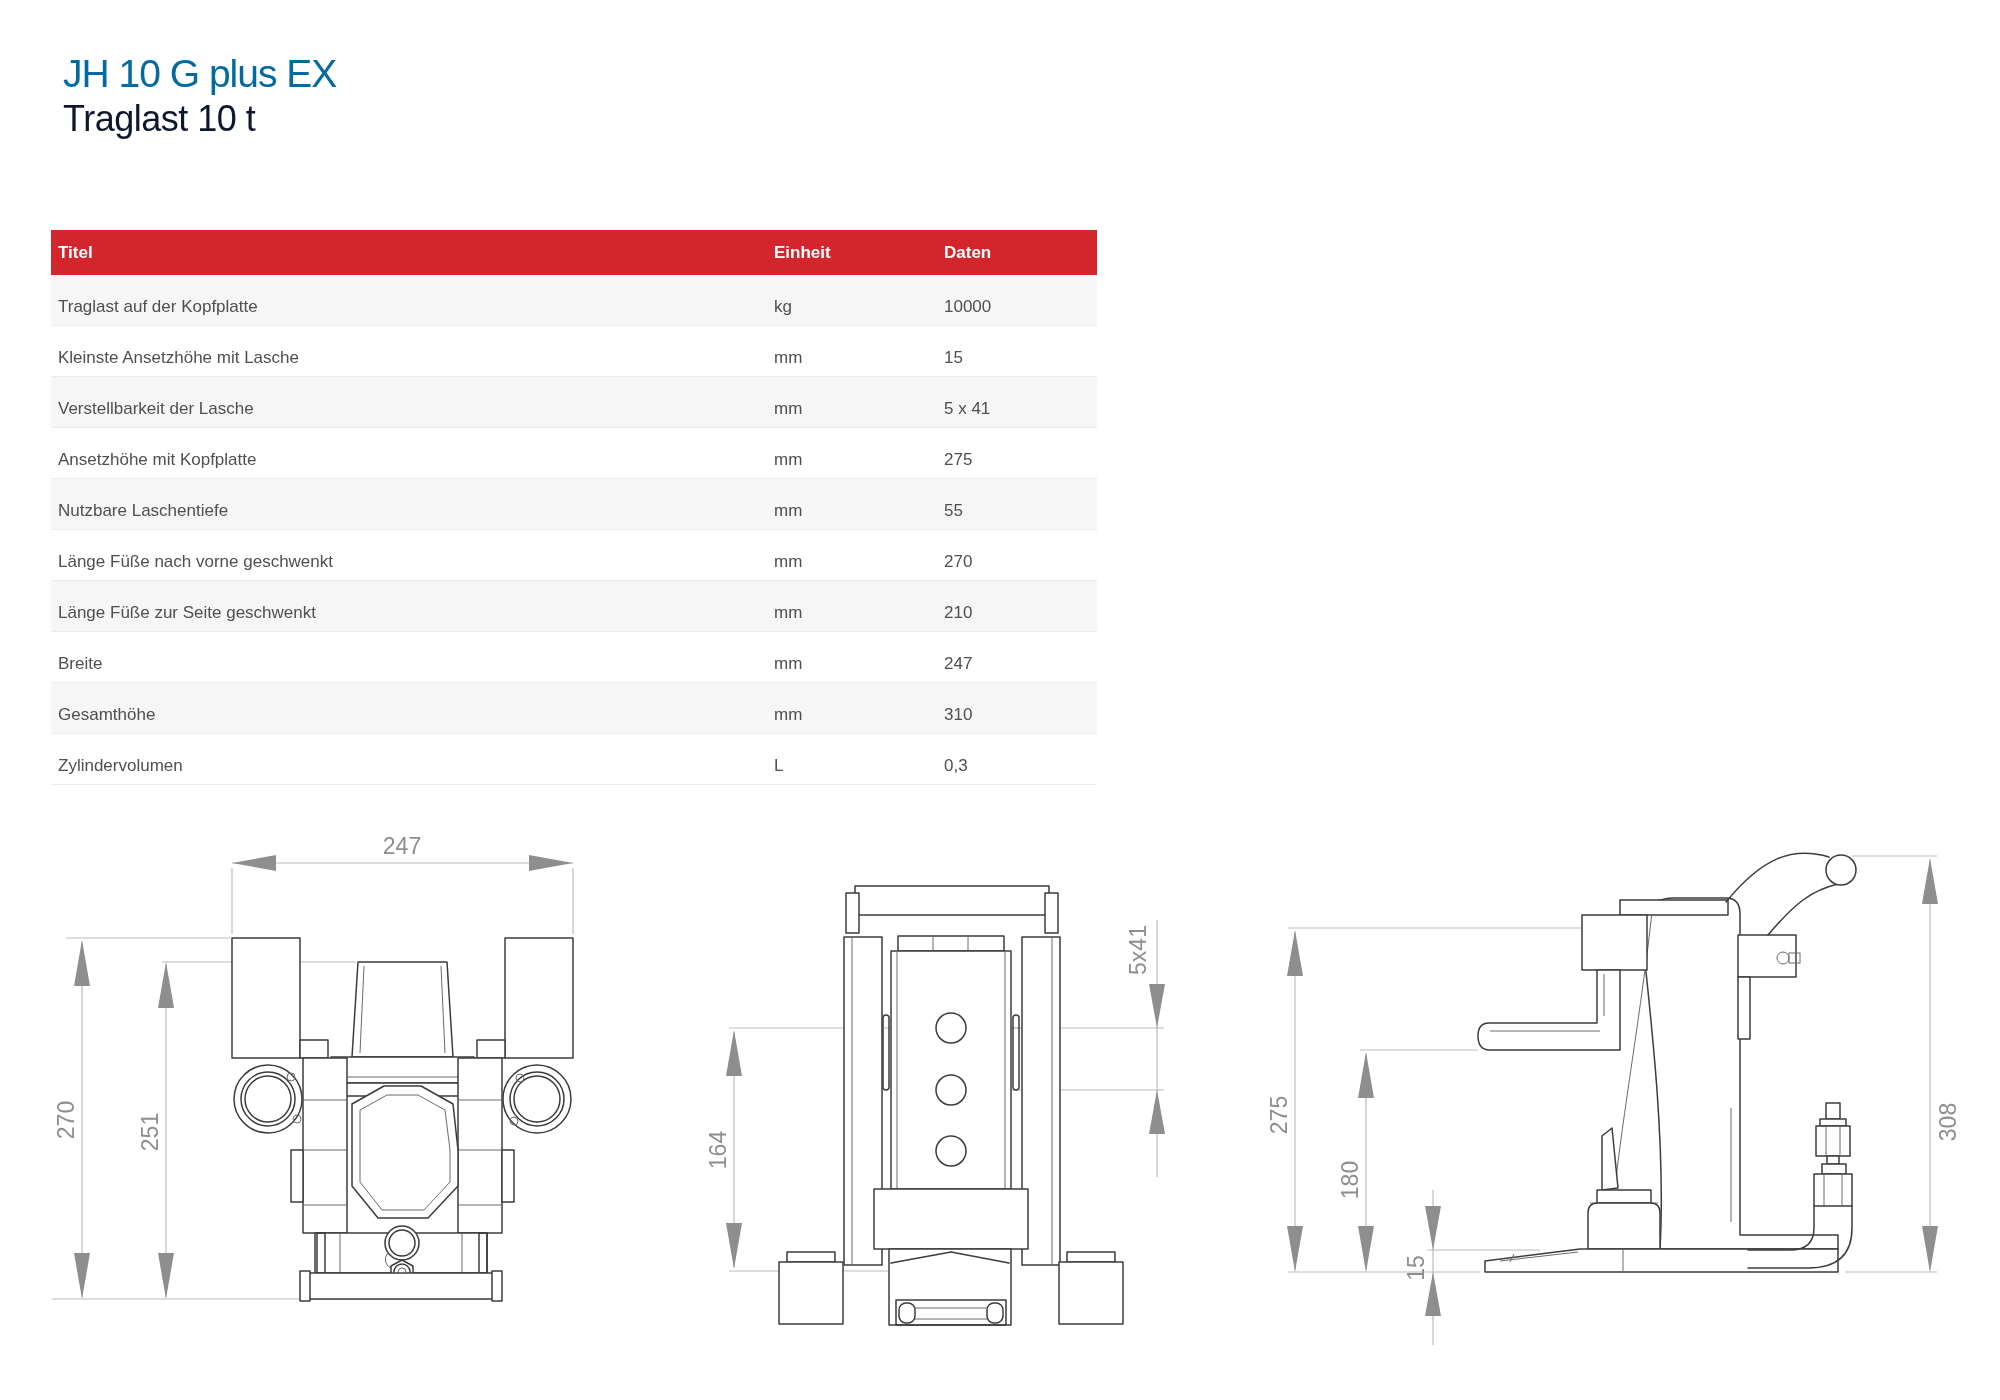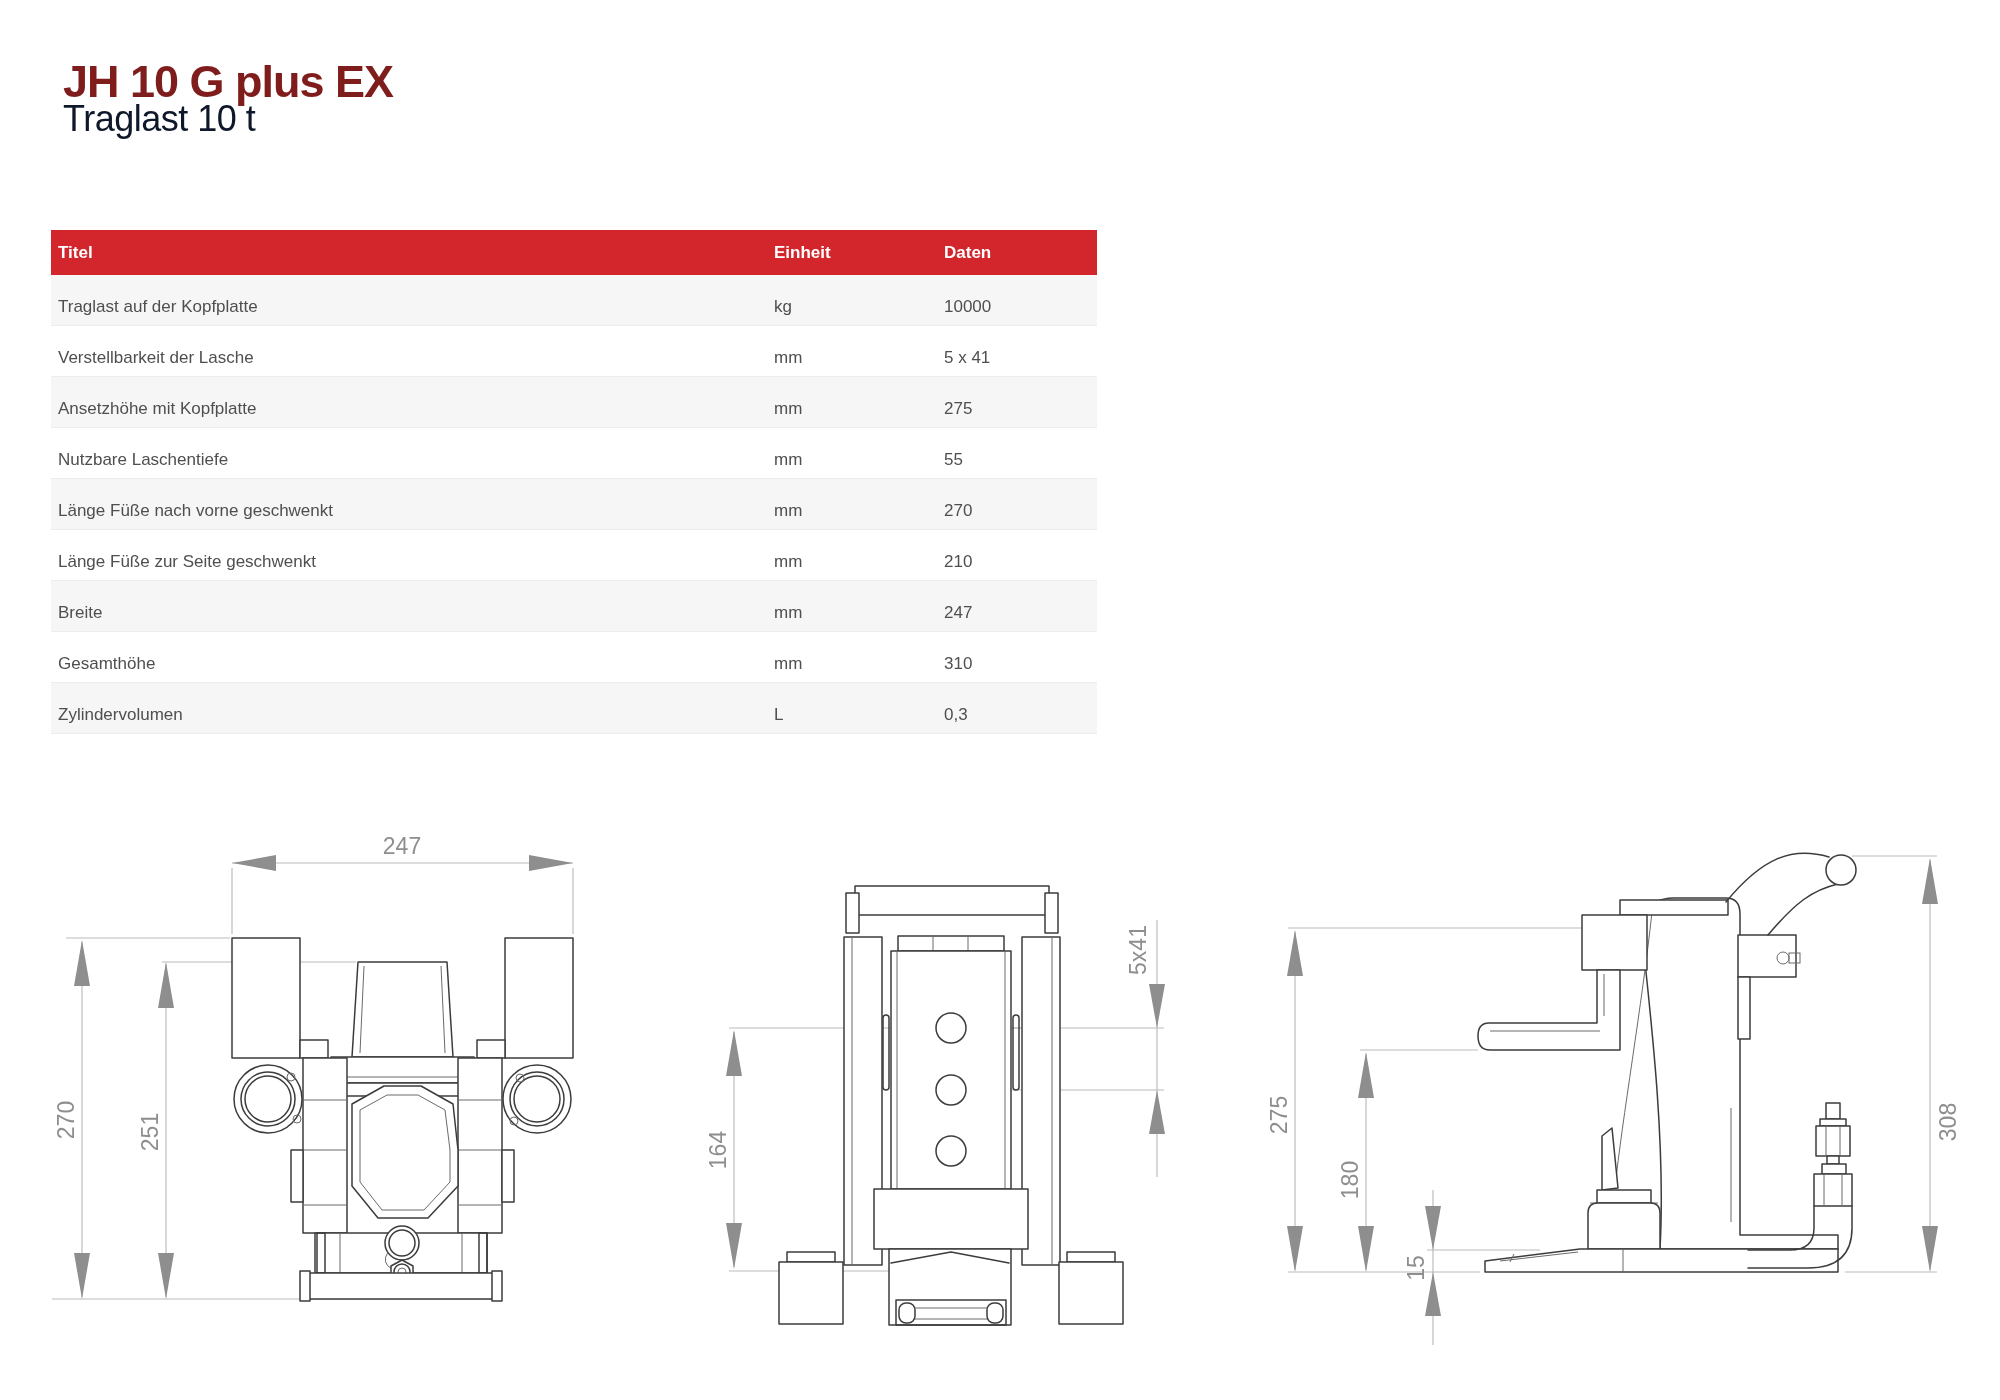--- a/index.html
+++ b/index.html
@@ -2,21 +2,21 @@
 <html><head>
 <meta charset="utf-8">
 <style>
   html,body{margin:0;padding:0}
   body{
     width:2000px;height:1400px;position:relative;overflow:hidden;
     background:#ffffff;font-family:"Liberation Sans",sans-serif;
   }
   .page-title{
     position:absolute;left:63px;top:26px;
-    font-size:45px;font-weight:700;color:#7f1d1d;letter-spacing:-1px;
+    font-size:39px;font-weight:400;color:#0369a1;letter-spacing:-1px;
   }
   .subtitle{
     position:absolute;left:63px;top:94px;
     font-size:36px;font-weight:400;color:#0f172a;line-height:50px;letter-spacing:-0.5px;
   }
   table.spec-table{
     position:absolute;left:51px;top:230px;width:1046px;
     border-collapse:collapse;table-layout:fixed;
     font-size:17px;color:#4f4f4f;
   }
@@ -67,20 +67,25 @@
   </thead>
   <tbody>
 
       <tr>
         <td>Traglast auf der Kopfplatte</td>
         <td>kg</td>
         <td>10000</td>
       </tr>
 
 
+      <tr>
+        <td>Kleinste Ansetzhöhe mit Lasche</td>
+        <td>mm</td>
+        <td>15</td>
+      </tr>
 
 
       <tr>
         <td>Verstellbarkeit der Lasche</td>
         <td>mm</td>
         <td>5 x 41</td>
       </tr>
 
       <tr>
         <td>Ansetzhöhe mit Kopfplatte</td>

